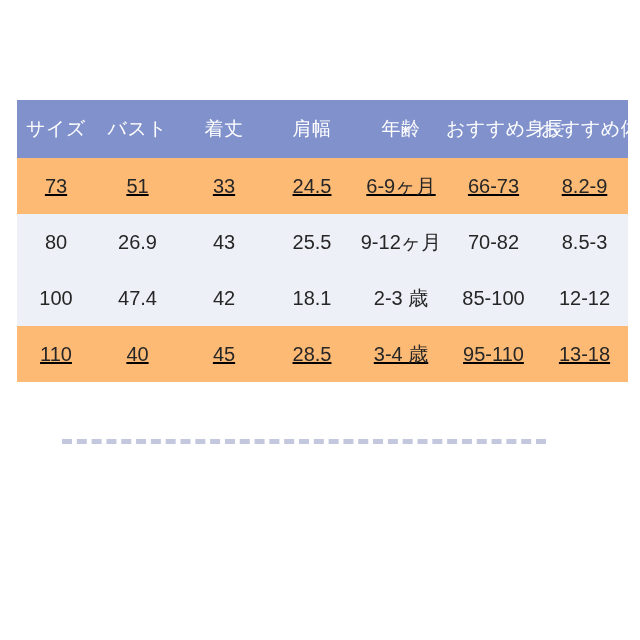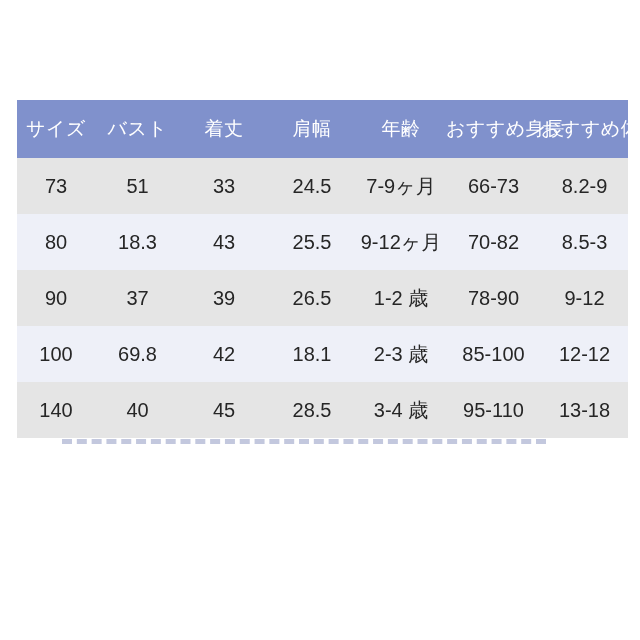--- a/index.html
+++ b/index.html
@@ -47,21 +47,21 @@
   table.size-chart tbody td {
     height: 56px;
     padding: 0;
     text-align: center;
     vertical-align: middle;
     font-size: 20px;
     color: #262626;
     white-space: nowrap;
   }
 
-  table.size-chart tbody tr.row-odd { background: #e5e5e5; }
+  table.size-chart tbody tr.row-odd { background: #fdba74; text-decoration: underline; }
   table.size-chart tbody tr.row-even { background: #eef0f8; }
 
   
   col.c0 { width: 78px; }
   col.c1 { width: 85px; }
   col.c2 { width: 88px; }
   col.c3 { width: 88px; }
   col.c4 { width: 90px; }
   col.c5 { width: 95px; }
   col.c6 { width: 87px; }
@@ -99,53 +99,44 @@
         <th>おすすめ身長</th>
         <th>おすすめ体重</th>
       </tr>
     </thead>
     <tbody>
       <tr class="row-odd">
         <td>73</td>
         <td>51</td>
         <td>33</td>
         <td>24.5</td>
-        <td>7-9ヶ月</td>
+        <td>6-9ヶ月</td>
         <td>66-73</td>
         <td>8.2-9</td>
       </tr>
       <tr class="row-even">
         <td>80</td>
-        <td>18.3</td>
+        <td>26.9</td>
         <td>43</td>
         <td>25.5</td>
         <td>9-12ヶ月</td>
         <td>70-82</td>
         <td>8.5-3</td>
       </tr>
-      <tr class="row-odd">
-        <td>90</td>
-        <td>37</td>
-        <td>39</td>
-        <td>26.5</td>
-        <td>1-2 歳</td>
-        <td>78-90</td>
-        <td>9-12</td>
-      </tr>
       <tr class="row-even">
         <td>100</td>
-        <td>69.8</td>
+        <td>47.4</td>
         <td>42</td>
         <td>18.1</td>
         <td>2-3 歳</td>
         <td>85-100</td>
         <td>12-12</td>
       </tr>
       <tr class="row-odd">
-        <td>140</td>
+        <td>110</td>
         <td>40</td>
         <td>45</td>
         <td>28.5</td>
         <td>3-4 歳</td>
         <td>95-110</td>
         <td>13-18</td>
       </tr>
     </tbody>
   </table>
 </div>

